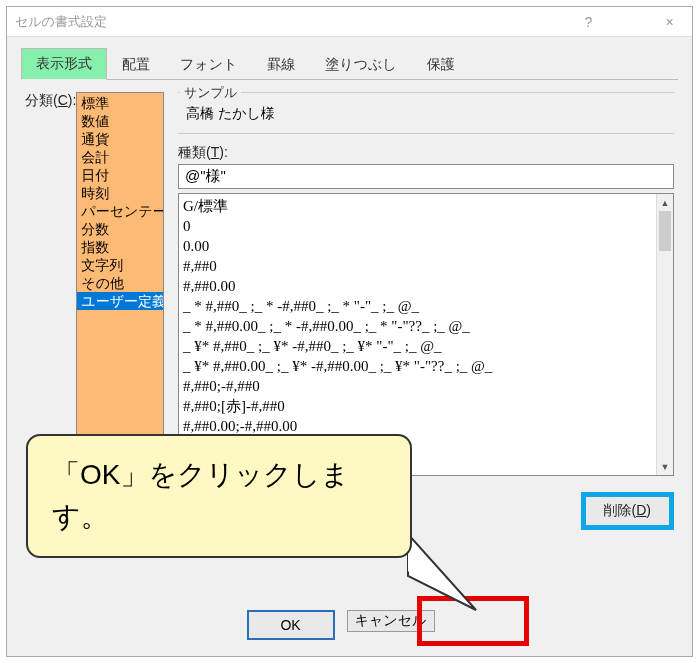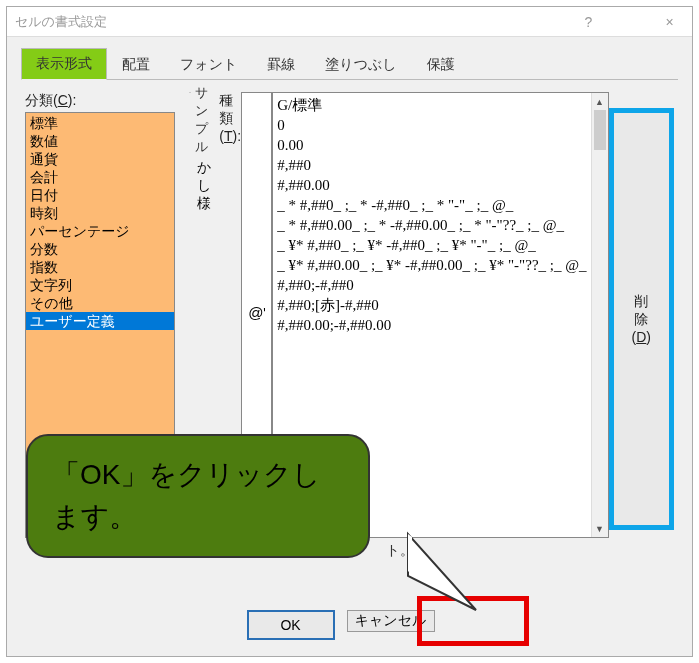--- a/index.html
+++ b/index.html
@@ -56,21 +56,21 @@
     padding: 6px 14px;
     font-size: 14px;
     color: #333;
     border: 1px solid transparent;
     border-bottom: none;
     position: relative;
     top: 1px;
     background: transparent;
   }
   .tab.active {
-    background: #84cc16;
+    background: #86efac;
     border-color: #bbb;
     border-bottom: 1px solid #f0f0f0;
     font-family: Liberation Serif, serif;
   }
   .tab-underline {
     border-bottom: 1px solid #bbb;
     margin: 0 14px;
   }
   .content {
     flex: 1;
@@ -79,23 +79,23 @@
     flex-direction: column;
     position: relative;
   }
   .top-row {
     display: flex;
     gap: 14px;
     flex: 1;
     min-height: 0;
   }
   .left-col {
-    width: 150px;
-    display: flex;
-    flex-direction: column;
+    width: 139px;
+    display: flex;
+    flex-direction: row;
   }
   .field-label {
     font-size: 14px;
     margin-bottom: 2px;
     color: #222;
   }
   .underline { text-decoration: underline; }
   .category-list {
     flex: 1;
     border: 1px solid #888;
@@ -110,21 +110,21 @@
     white-space: nowrap;
     color: #000;
   }
   .category-item.selected {
     background: #0078d7;
     color: #fff;
   }
   .right-col {
     flex: 1;
     display: flex;
-    flex-direction: row;
+    flex-direction: column;
     min-width: 0;
   }
   .sample-box {
     border-top: 1px solid #ccc;
     border-left: none;
     border-right: none;
     border-bottom: 1px solid #ccc;
     padding: 4px 6px 10px 6px;
     margin-bottom: 10px;
     background: transparent;
@@ -239,25 +239,25 @@
   .ok-highlight {
     position: absolute;
     border: 5px solid #e60000;
     pointer-events: none;
   }
   
   .callout {
     position: absolute;
     left: 26px;
     top: 434px;
-    width: 344px;
+    width: 386px;
     height: 124px;
-    background: #4d7c0f;
+    background: #fef9c3;
     border: 2px solid #333;
-    border-radius: 22px;
+    border-radius: 14px;
     display: flex;
     align-items: center;
     padding: 10px 24px;
     z-index: 50;
   }
   .callout-text {
     font-size: 28px;
     font-weight: 400;
     color: #000;
     line-height: 1.5;

